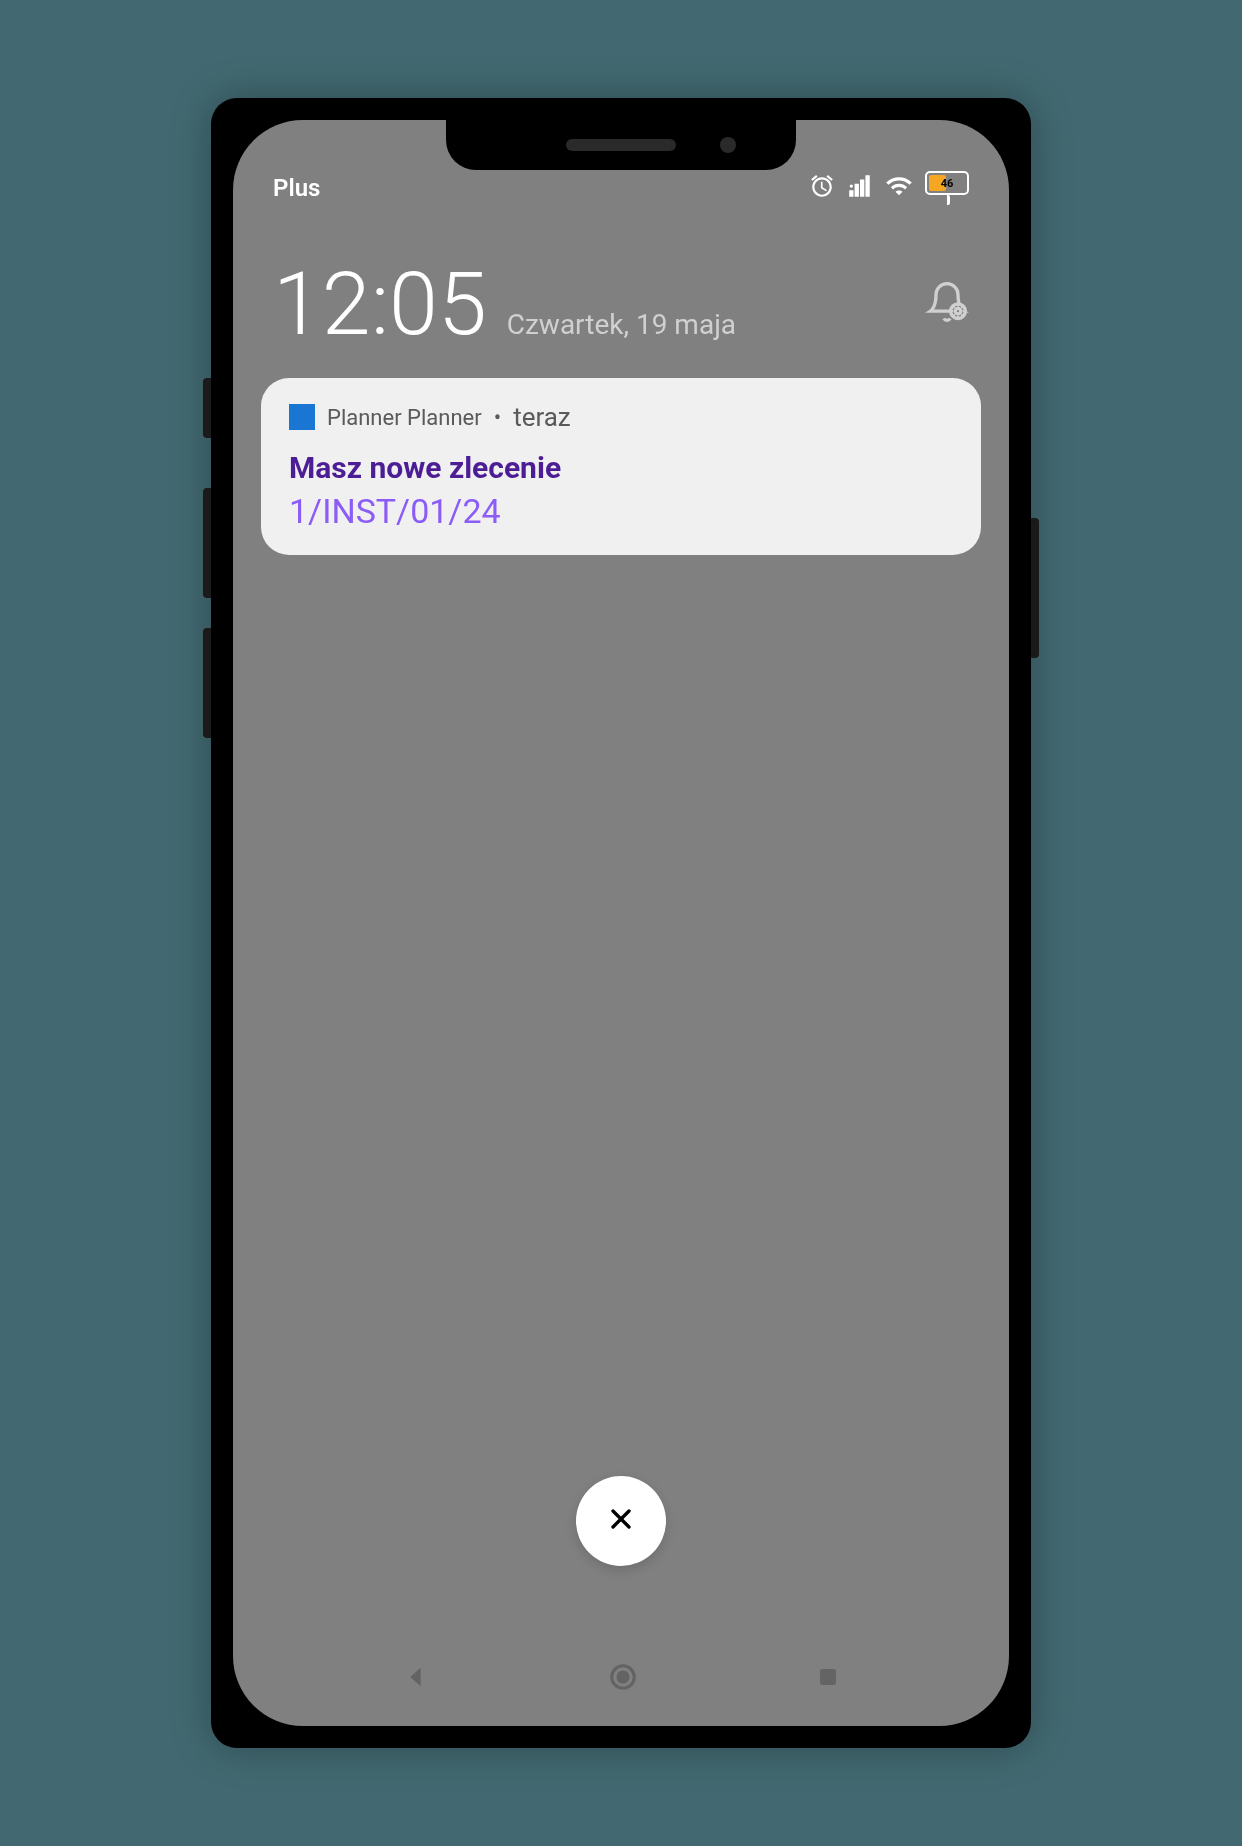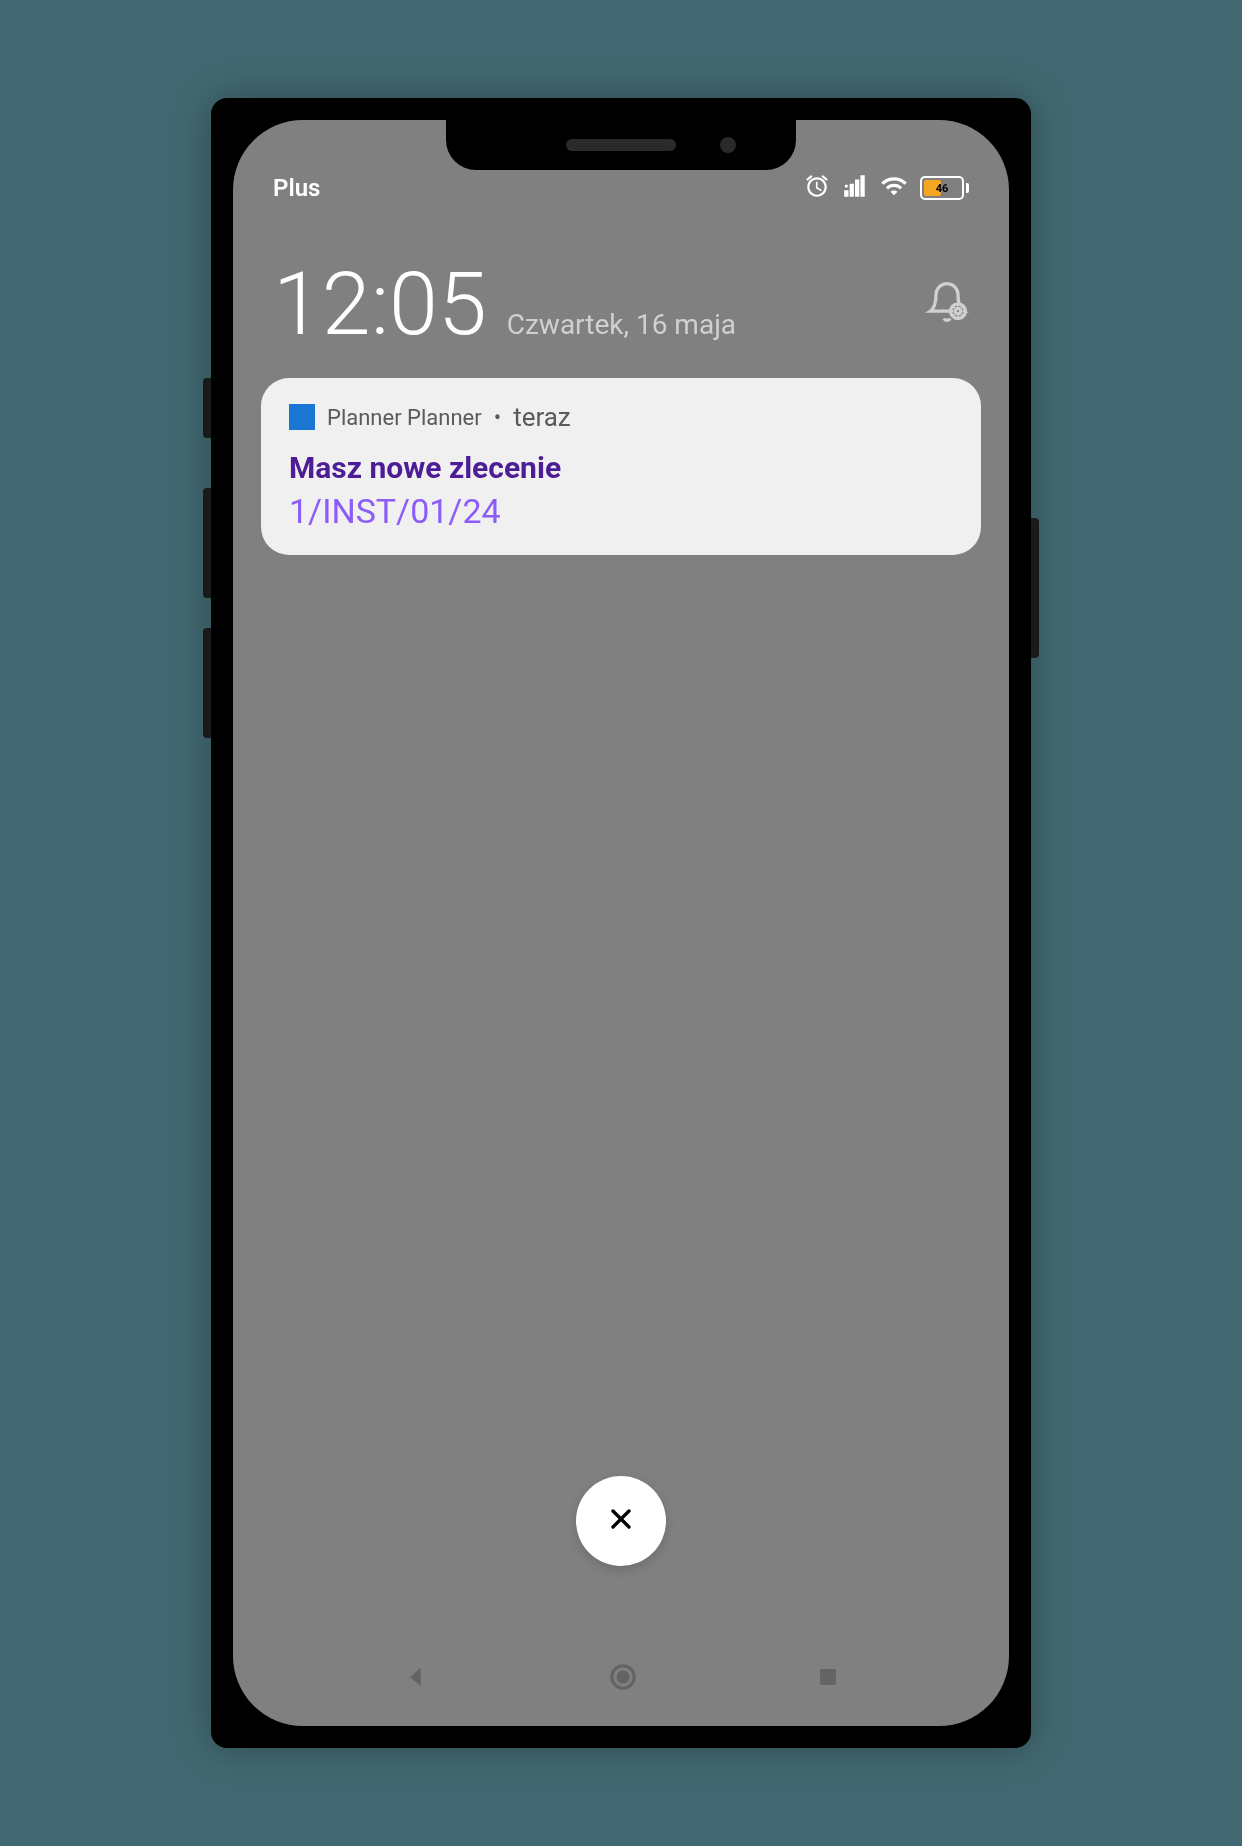--- a/index.html
+++ b/index.html
@@ -15,21 +15,21 @@
       display: flex;
       align-items: center;
       justify-content: center;
       font-family: -apple-system, BlinkMacSystemFont, "Segoe UI", Roboto, sans-serif;
     }
     
     .phone-frame {
       width: 820px;
       height: 1650px;
       background: #000;
-      border-radius: 16px;
+      border-radius: 26px;
       padding: 22px;
       position: relative;
       box-shadow: 0 0 40px rgba(0,0,0,0.3);
     }
     
     .side-button-left-1 {
       position: absolute;
       left: -8px;
       top: 280px;
       width: 8px;
@@ -129,20 +129,21 @@
       gap: 12px;
     }
     
     .status-icons svg {
       fill: #fff;
     }
     
     .battery-container {
       display: flex;
       align-items: center;
+      flex-direction: column;
     }
     
     .battery-body {
       width: 44px;
       height: 24px;
       border: 2px solid #fff;
       border-radius: 5px;
       position: relative;
       display: flex;
       align-items: center;
@@ -324,21 +325,21 @@
             <span class="battery-level">46</span>
           </div>
           <div class="battery-tip"></div>
         </div>
       </div>
     </div>
 
     <div class="clock-row">
       <div class="clock-date">
         <span class="time">12:05</span>
-        <span class="date">Czwartek, 16 maja</span>
+        <span class="date">Czwartek, 19 maja</span>
       </div>
       <span class="notif-settings-icon">
         <svg width="44" height="44" viewBox="0 0 24 24" fill="none" stroke="#d0d0d0" stroke-width="1.8">
           <path d="M18 8A6 6 0 0 0 6 8c0 7-3 9-3 9h18s-3-2-3-9"></path>
           <path d="M13.73 21a2 2 0 0 1-3.46 0"></path>
           <circle cx="18" cy="17" r="4" fill="#808080"></circle>
           <circle cx="18" cy="17" r="1.5" fill="none"></circle>
           <path d="M18 14.5v-1M18 20.5v-1M20.5 17h1M14.5 17h1M19.8 15.2l.7-.7M15.5 19.5l.7-.7M19.8 18.8l.7.7M15.5 14.5l.7.7" stroke-width="1.2"></path>
         </svg>
       </span>

